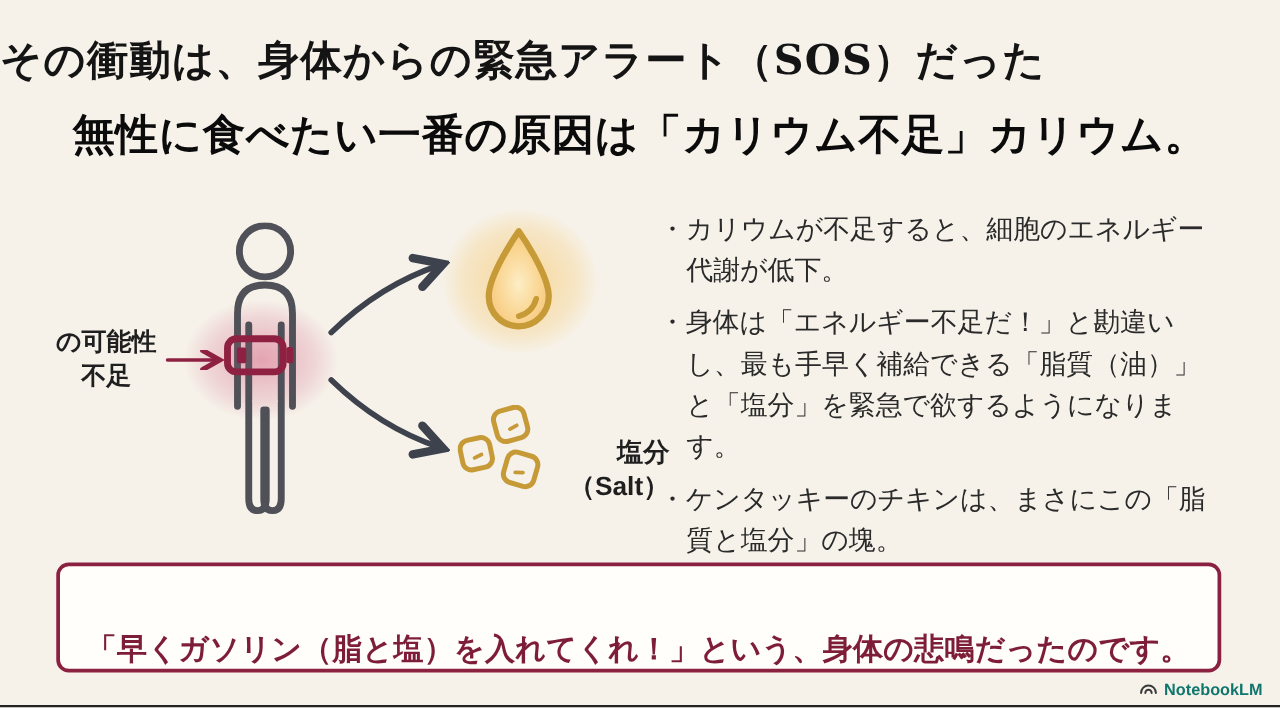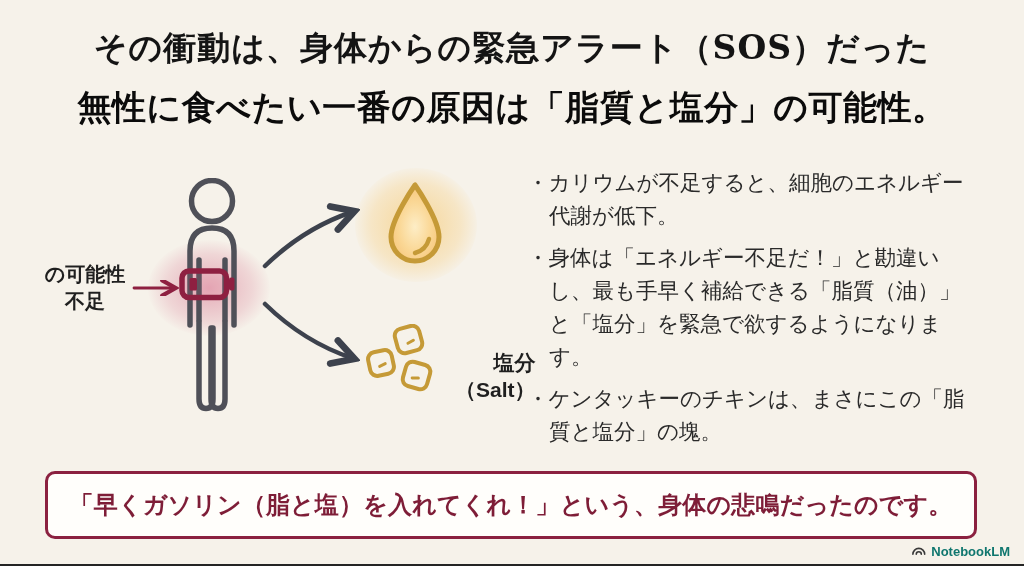--- a/index.html
+++ b/index.html
@@ -9,21 +9,21 @@
     --gold:#c59a37;
     --fig-gray:#4f5058;
     --arrow-gray:#3d424d;
     --ink:#1c1c1c;
   }
   html,body{margin:0;padding:0;}
   body{width:1024px;height:566px;overflow:hidden;font-family:"Liberation Sans","DejaVu Sans",sans-serif;}
   .slide{position:relative;width:1024px;height:566px;background:var(--bg);}
 
   .title-serif{
-    position:absolute;top:26px;left:0;width:100%;text-align:center;
+    position:absolute;top:26px;left:0;width:100%;text-align:left;
     font-family:"DejaVu Serif","Liberation Serif",serif;
     font-weight:bold;font-size:33px;color:#141414;letter-spacing:1px;white-space:nowrap;
   }
   .title-gothic{
     position:absolute;top:85px;left:0;width:100%;text-align:center;
     font-weight:900;font-size:34px;color:#0b0b0b;letter-spacing:.5px;white-space:nowrap;
   }
 
   .abs{position:absolute;}
 
@@ -46,42 +46,42 @@
   .fat-label{left:455px;top:197px;}
   .salt-label{left:455px;top:349px;text-align:right;}
 
   .bullets{
     left:527px;top:167px;width:448px;
     font-size:21.5px;line-height:33px;color:#2a2a2a;font-weight:500;
   }
   .bullets p{margin:0 0 9px 0;padding-left:22px;text-indent:-22px;}
 
   .callout-box{
-    left:45px;top:450px;width:932px;height:68px;box-sizing:border-box;
+    left:45px;top:450px;width:932px;height:88px;box-sizing:border-box;
     background:#fffefb;border:3px solid var(--maroon);border-radius:10px;
-    display:flex;align-items:center;justify-content:center;margin-top:21px;
+    display:flex;align-items:flex-end;justify-content:center;
   }
   .callout-text{
     font-size:24px;font-weight:800;color:var(--maroon-text);white-space:nowrap;letter-spacing:.2px;
   }
 
   .watermark{
     right:14px;bottom:7px;display:flex;align-items:center;gap:5px;
     font-size:13px;font-weight:600;color:#0f766e;
   }
 
   .bottom-edge{left:0;bottom:0;width:100%;height:2px;background:#242424;}
 </style>
 </head>
 <body>
 
 <div class="slide">
 
   <div class="title-serif">その衝動は、身体からの緊急アラート（SOS）だった</div>
-  <div class="title-gothic">無性に食べたい一番の原因は「脂質と塩分」の可能性。</div>
+  <div class="title-gothic">無性に食べたい一番の原因は「カリウム不足」カリウム。</div>
 
   <div class="abs glow-battery"></div>
   <div class="abs glow-drop"></div>
 
   <span class="abs" style="left:163px;top:178px;">
     <svg width="98" height="242" viewBox="0 0 98 242" fill="none" stroke="#4f5058" stroke-width="5.5" stroke-linecap="round" stroke-linejoin="round">
       <circle cx="49" cy="23" r="20.5"></circle>
       <path d="M27 147 L27 73 Q27 50 49 50 Q71 50 71 73 L71 147"></path>
       <path d="M36 82 L36 142"></path>
       <path d="M62 82 L62 142"></path>

